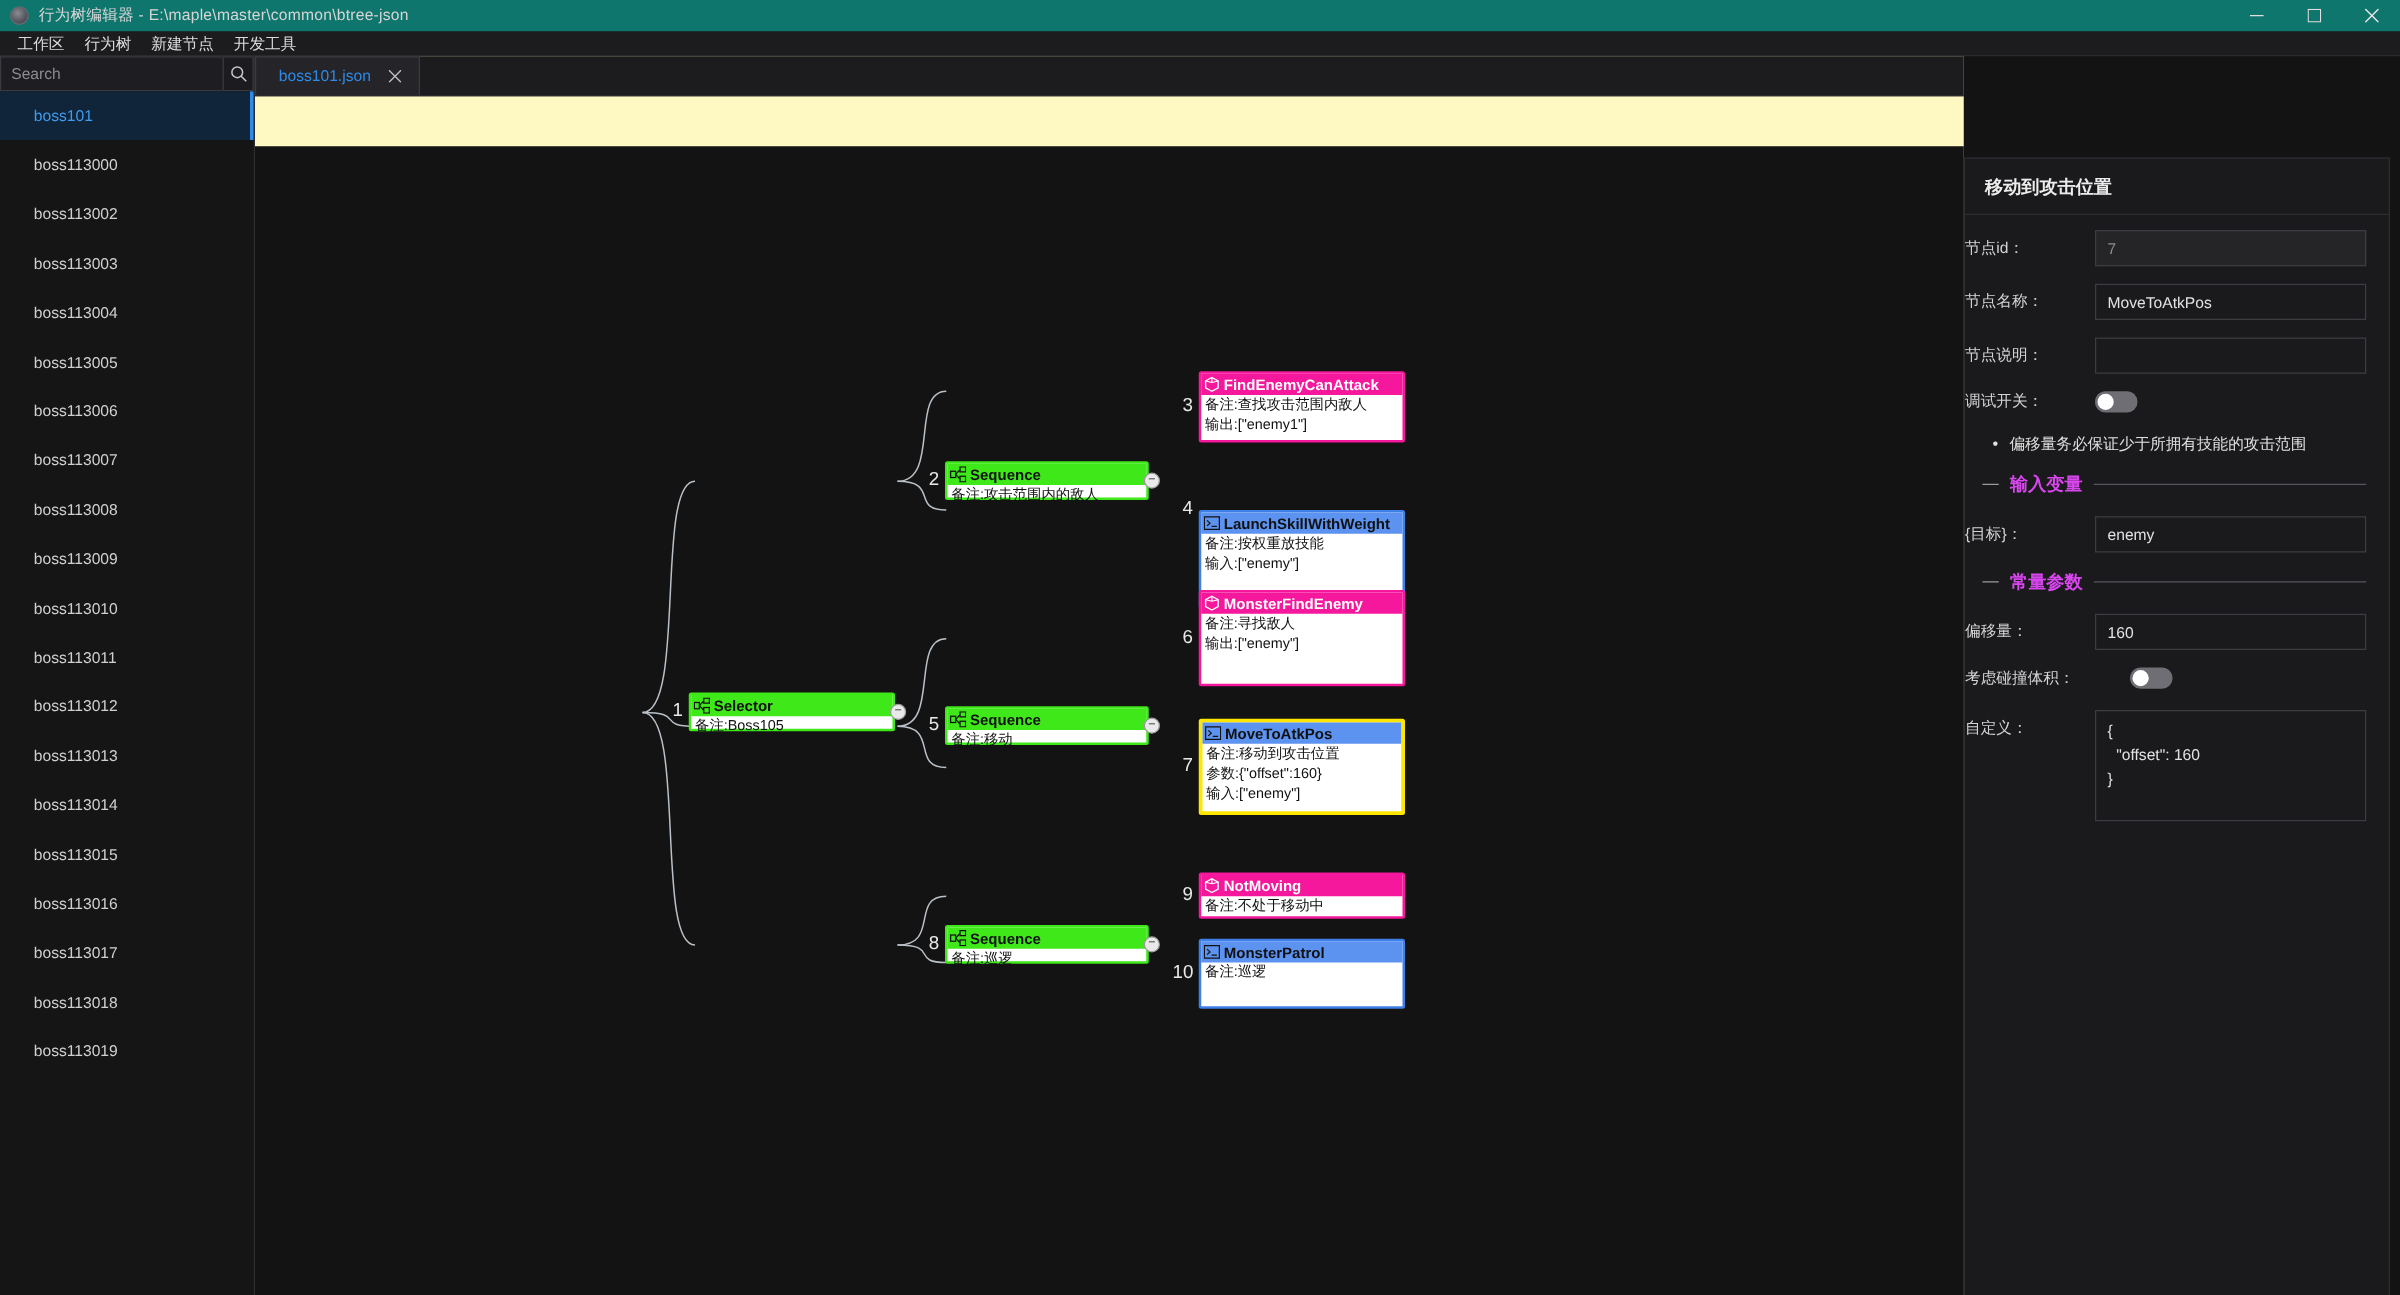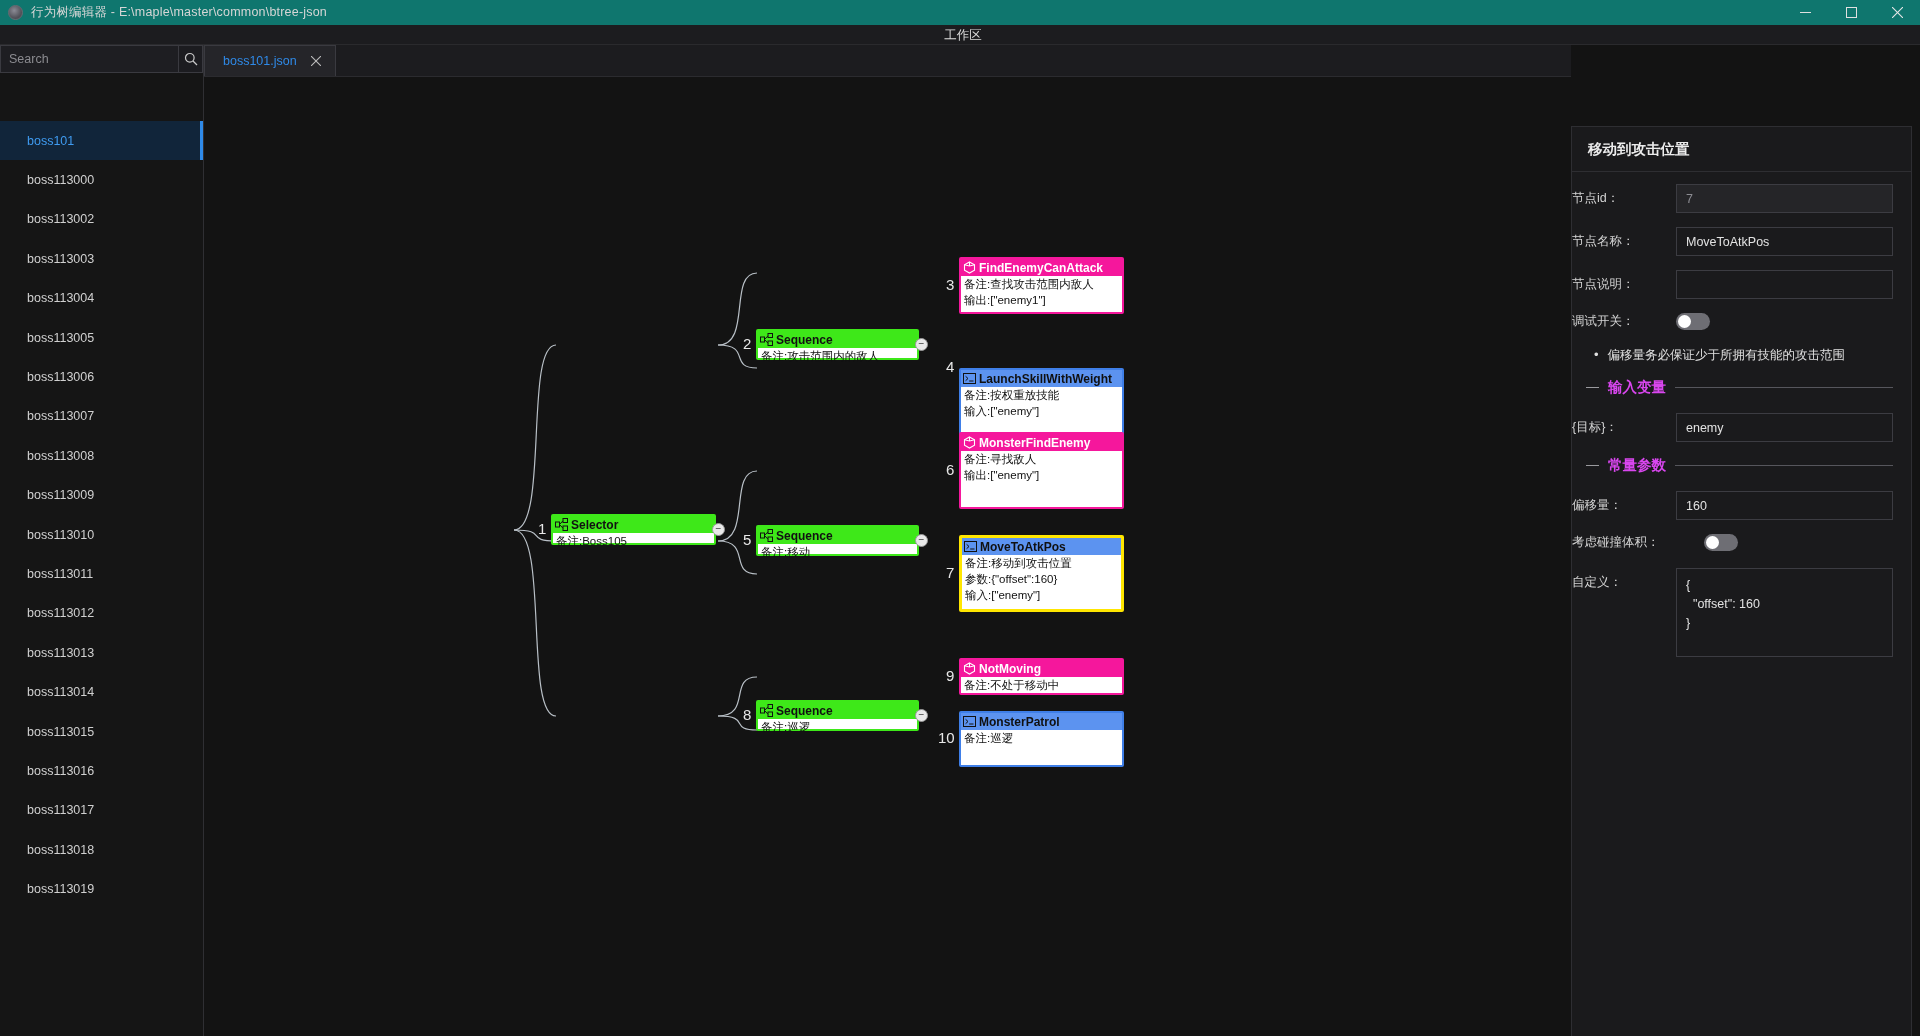--- a/index.html
+++ b/index.html
@@ -30,21 +30,20 @@
     width: 46px; height: 25px; display: flex; align-items: center; justify-content: center;
     color: #e0e0e0; font-size: 13px; line-height: 1;
   }
   .win-btn svg { display:block; }
 
   
   #menubar {
     height: 20px; background: #1c1c1f;
     display: flex; align-items: center; padding-left: 6px;
     border-bottom: 1px solid #2a2a2d;
-    flex-direction: column;
   }
   .menu-item {
     font-size: 12.5px; color: #dcdcdc; padding: 0 8px; line-height: 20px;
   }
 
   
   #body { display: flex; height: 991px; }
 
   
   #sidebar {
@@ -63,29 +62,29 @@
     width: 30px; background: #1c1c20; border: 1px solid #3a3a40;
     display: flex; align-items: center; justify-content: center;
   }
   #file-list { flex: 1; overflow: hidden; }
   .file-item {
     height: 39.4px; display: flex; align-items: center;
     padding-left: 27px; font-size: 12.5px; color: #d0d0d0;
     position: relative;
   }
   .file-item.selected {
-    background: #11253a; color: #3f9bf0; margin-top: 48px;
+    background: #11253a; color: #3f9bf0;
   }
   .file-item.selected::after {
     content: ""; position: absolute; right: 0; top: 0; bottom: 0;
     width: 3px; background: #2f8ae8;
   }
 
   
-  #center { flex: 1; display: flex; flex-direction: column; min-width: 0; background:#fef9c3; }
+  #center { flex: 1; display: flex; flex-direction: column; min-width: 0; background:#fef9c3;gap:40px; }
   #tabbar { height: 32px; background: #1c1c1f; display: flex; align-items: stretch; flex:none;
             border-bottom: 1px solid #2b2b2f; }
   .tab {
     display: flex; align-items: center; gap: 14px;
     padding: 0 14px 0 18px; background: #252529;
     border-right: 1px solid #3a3a40; border-top: 1px solid #3a3a40;
     border-left: 1px solid #3a3a40;
   }
   .tab-label { font-size: 12.5px; color: #2f8ae8; }
   .tab-close { font-size: 13px; color: #bdbdbd; line-height: 1; }

